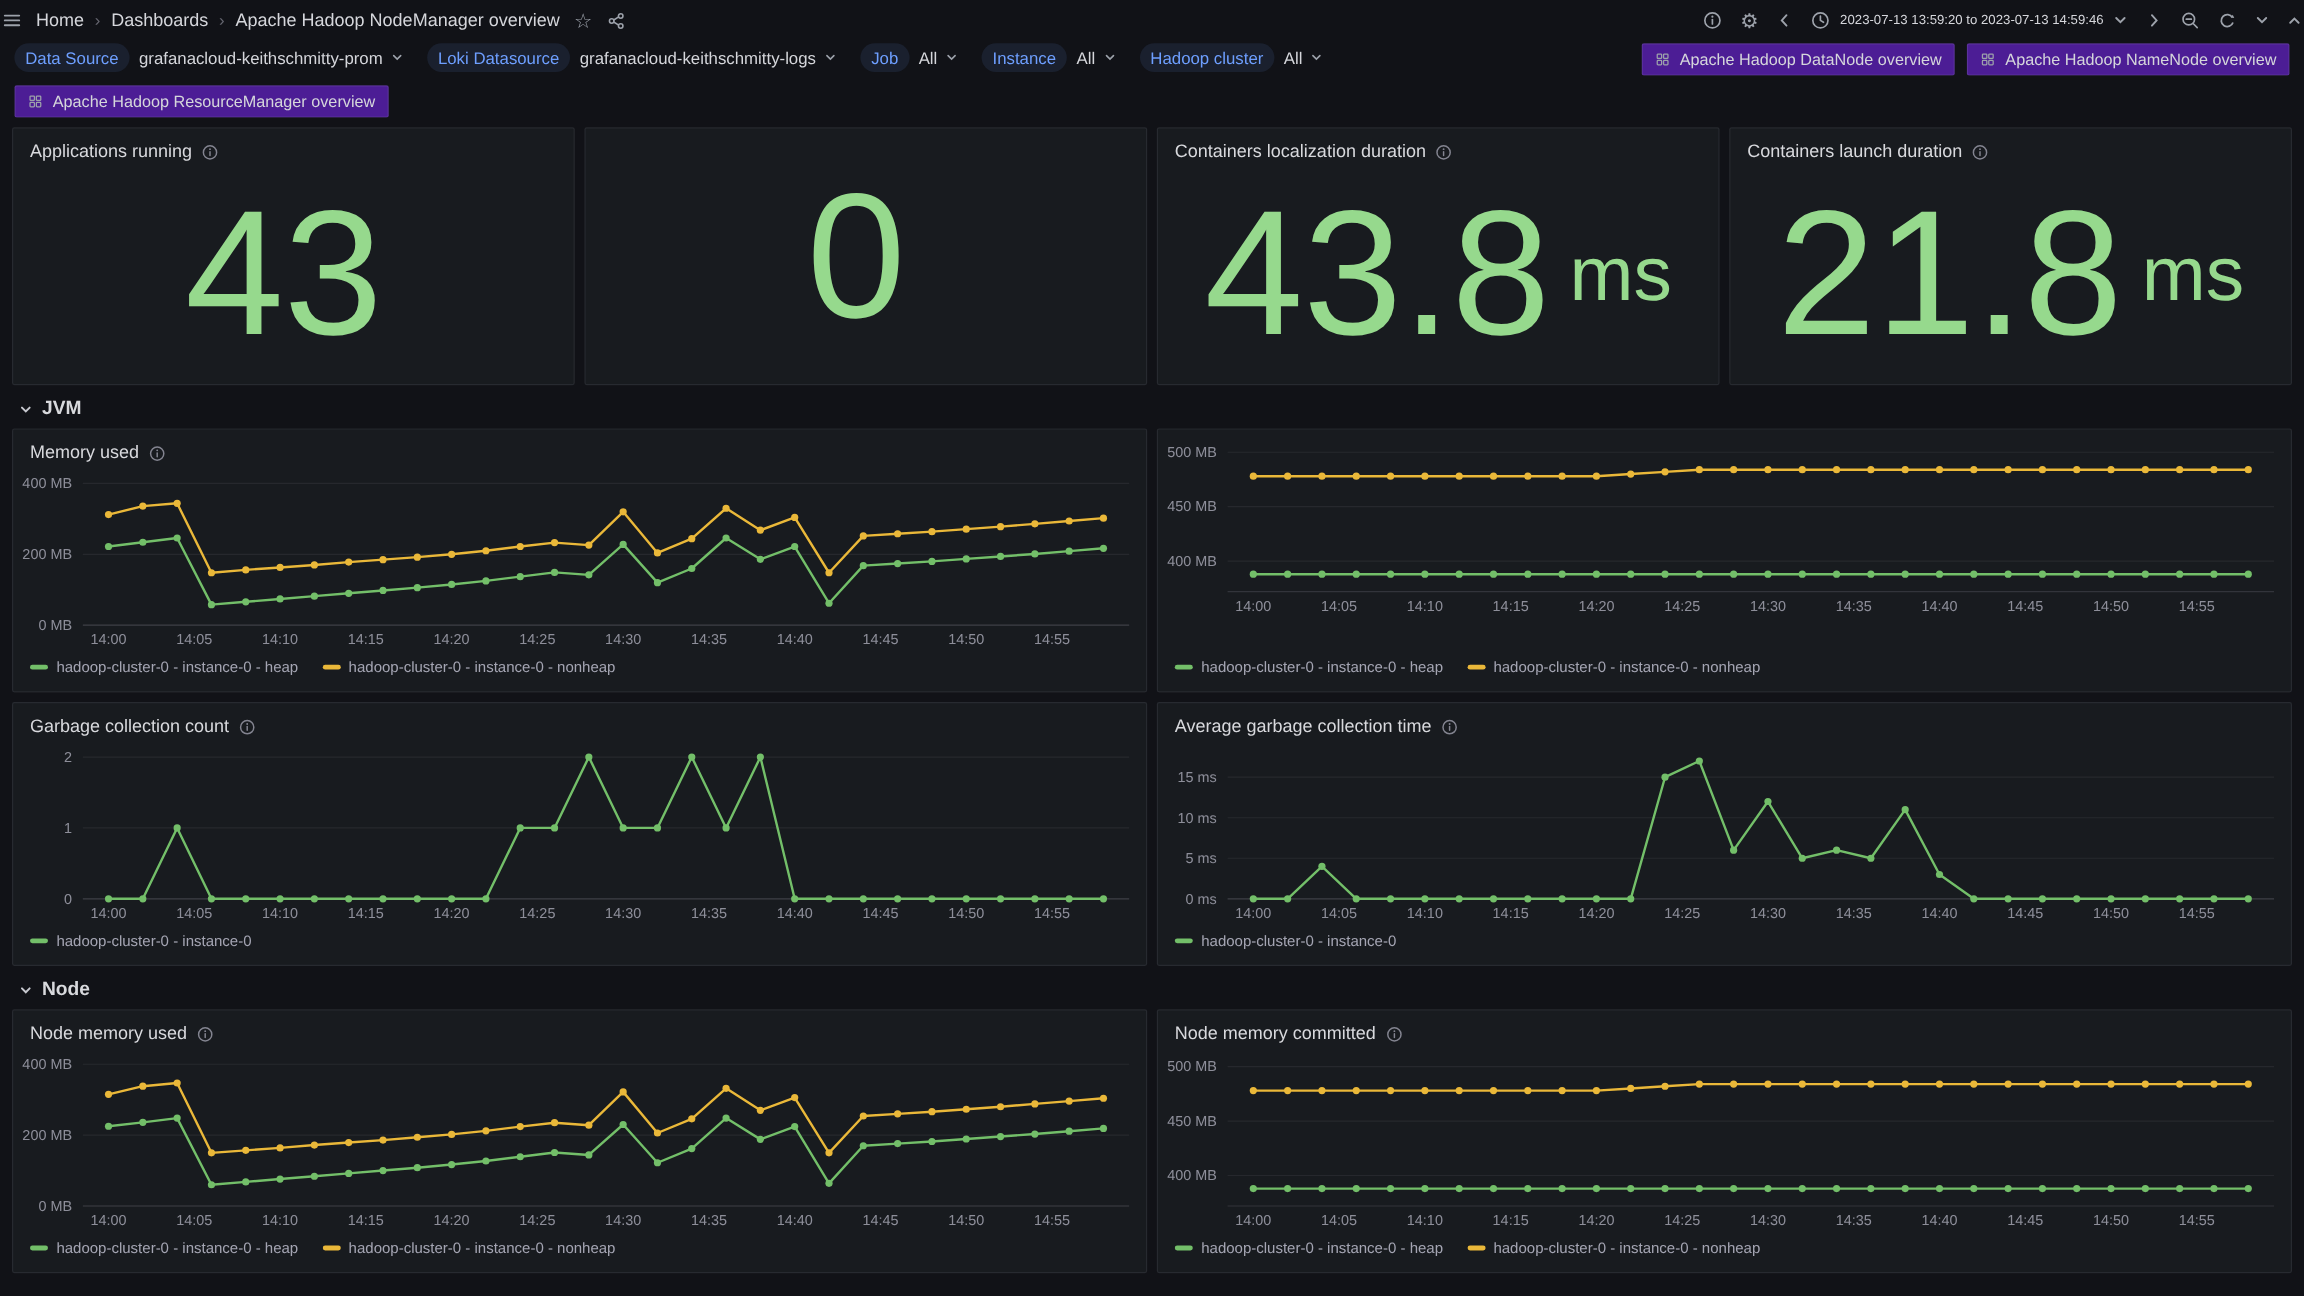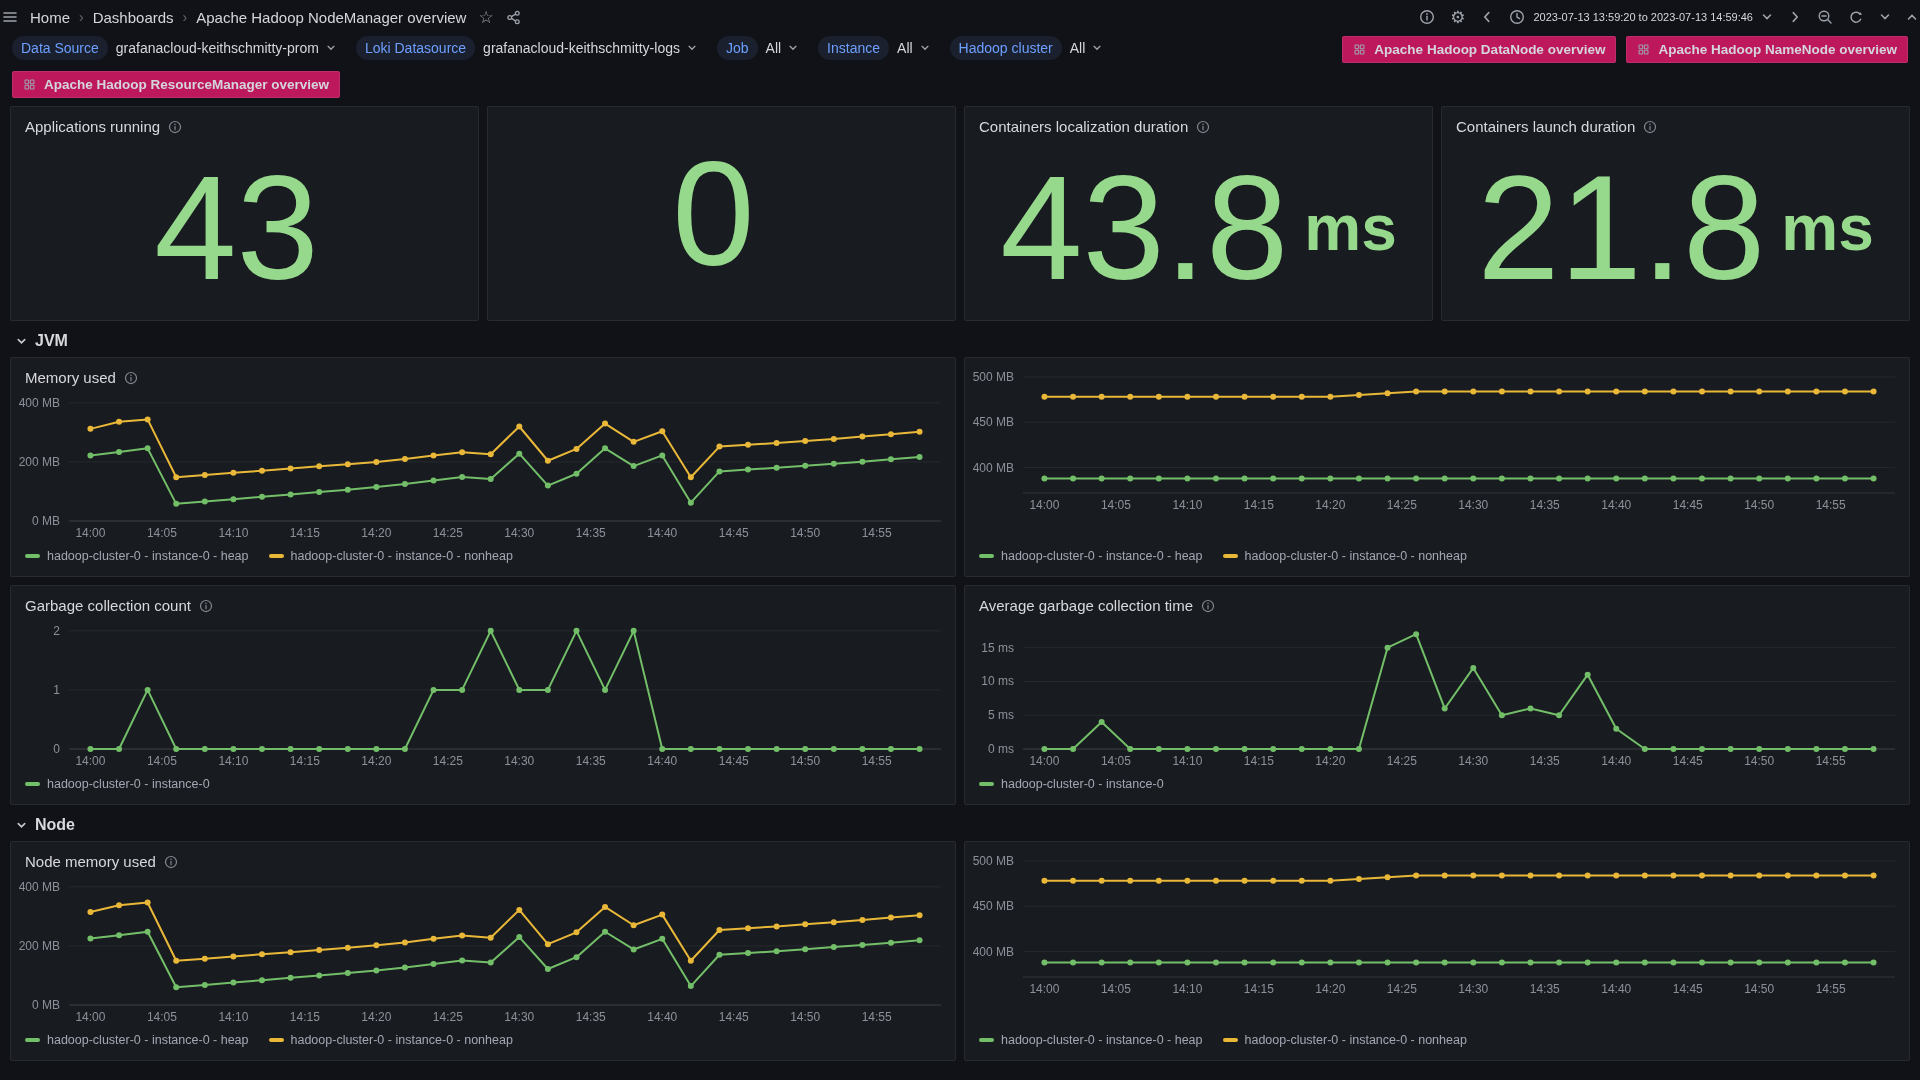--- a/index.html
+++ b/index.html
@@ -23,34 +23,34 @@
   .glyph-icon{font-size:17px;line-height:1;color:#9da2ab;}
 
   
   .toolbar{padding:2px 12px 6px;}
   .tb-row{display:flex;align-items:flex-start;justify-content:space-between;}
   .tb-left{display:flex;align-items:center;gap:12px;flex-wrap:nowrap;}
   .tb-right{display:flex;align-items:center;gap:10px;}
   .var-chip{display:flex;align-items:center;}
   .var-label{color:#6e9fff;background:rgba(110,159,255,0.10);padding:4px 9px;font-size:14px;font-weight:500;border-radius:12px;white-space:nowrap;}
   .var-value{display:flex;align-items:center;gap:7px;color:#d5d6db;font-size:14px;padding:4px 8px;white-space:nowrap;}
-  .dash-link{display:flex;align-items:center;gap:8px;background:#be185d;border:1px solid rgba(204,204,220,0.12);border-radius:2px;padding:5px 10px;font-size:13.5px;font-weight:700;color:#d5d6db;white-space:nowrap;}
+  .dash-link{display:flex;align-items:center;gap:8px;background:#4c1d95;border:1px solid rgba(204,204,220,0.12);border-radius:2px;padding:5px 10px;font-size:13.5px;font-weight:400;color:#d5d6db;white-space:nowrap;}
   .tb-row2{margin-top:8px;display:flex;}
 
   
   .content{padding:2px 10px 0;}
   .panel{background:#181b1f;border:1px solid rgba(204,204,220,0.09);border-radius:2px;box-sizing:border-box;}
   .panel-title{padding:11px 14px 0;font-size:15px;font-weight:500;color:#d8d9dd;display:flex;align-items:center;gap:8px;}
   .info-icon{color:rgba(204,204,220,0.6);}
 
   .stats-grid{display:grid;grid-template-columns:repeat(4,1fr);gap:8px;height:215px;}
   .stat-panel{display:flex;flex-direction:column;}
   .stat-body{flex:1;display:flex;align-items:center;justify-content:center;}
   .stat-value{font-size:148px;line-height:1;font-weight:500;color:#96d98d;}
-  .stat-unit{font-size:64px;font-weight:700;color:#96d98d;margin-left:16px;}
+  .stat-unit{font-size:64px;font-weight:400;color:#96d98d;margin-left:16px;}
 
   .section-hdr{display:flex;align-items:center;gap:8px;padding:11px 6px 7px;font-size:16px;font-weight:700;color:#d8d9dd;}
   .section-hdr .icon{color:#c7c8cf;}
 
   .charts-grid{display:grid;grid-template-columns:1fr 1fr;gap:8px;}
   .chart-panel{height:220px;display:flex;flex-direction:column;}
   .chart-plot{flex:1;min-height:0;}
   .chart-legend{height:26px;display:flex;align-items:center;gap:20px;padding:0 14px 7px;font-size:12.5px;color:rgba(204,204,220,0.78);}
   .legend-item{display:flex;align-items:center;gap:7px;cursor:pointer;}
   .legend-swatch{width:15px;height:4px;border-radius:2px;display:inline-block;}
@@ -761,20 +761,30 @@
             <span class="legend-swatch" style="background: rgb(115, 191, 105);"></span>
             <span>hadoop-cluster-0 - instance-0 - heap</span>
           </span>
           <span class="legend-item">
             <span class="legend-swatch" style="background: rgb(234, 184, 57);"></span>
             <span>hadoop-cluster-0 - instance-0 - nonheap</span>
           </span>
         </div>
     </section>
     <section class="panel chart-panel">
+      <div class="panel-title">
+          <span>Node memory committed</span>
+        <span class="icon info-icon">
+            <svg width="14" height="14" viewBox="0 0 16 16" fill="none" stroke="currentColor" stroke-width="1.4">
+              <circle cx="8" cy="8" r="6.3"></circle>
+              <path d="M8 7.3V11" stroke-linecap="round"></path>
+              <circle cx="8" cy="4.9" r="0.9" fill="currentColor" stroke="none"></circle>
+            </svg>
+          </span>
+      </div>
       <div class="chart-plot"><svg width="944" height="157">
             <line x1="58" x2="930" y1="109.60000000000001" y2="109.60000000000001" stroke="rgba(204,204,220,0.08)" stroke-width="1"></line>
             <text x="49" y="113.60000000000001" text-anchor="end" font-size="12" fill="rgba(204,204,220,0.65)">400 MB</text>
             <line x1="58" x2="930" y1="64.24285714285713" y2="64.24285714285713" stroke="rgba(204,204,220,0.08)" stroke-width="1"></line>
             <text x="49" y="68.24285714285713" text-anchor="end" font-size="12" fill="rgba(204,204,220,0.65)">450 MB</text>
             <line x1="58" x2="930" y1="18.88571428571429" y2="18.88571428571429" stroke="rgba(204,204,220,0.08)" stroke-width="1"></line>
             <text x="49" y="22.88571428571429" text-anchor="end" font-size="12" fill="rgba(204,204,220,0.65)">500 MB</text>
             <line x1="58" x2="930" y1="135" y2="135" stroke="rgba(204,204,220,0.15)" stroke-width="1"></line>
             <text x="79.44262295081967" y="151" text-anchor="middle" font-size="12" fill="rgba(204,204,220,0.65)">14:00</text>
             <text x="150.91803278688525" y="151" text-anchor="middle" font-size="12" fill="rgba(204,204,220,0.65)">14:05</text>

